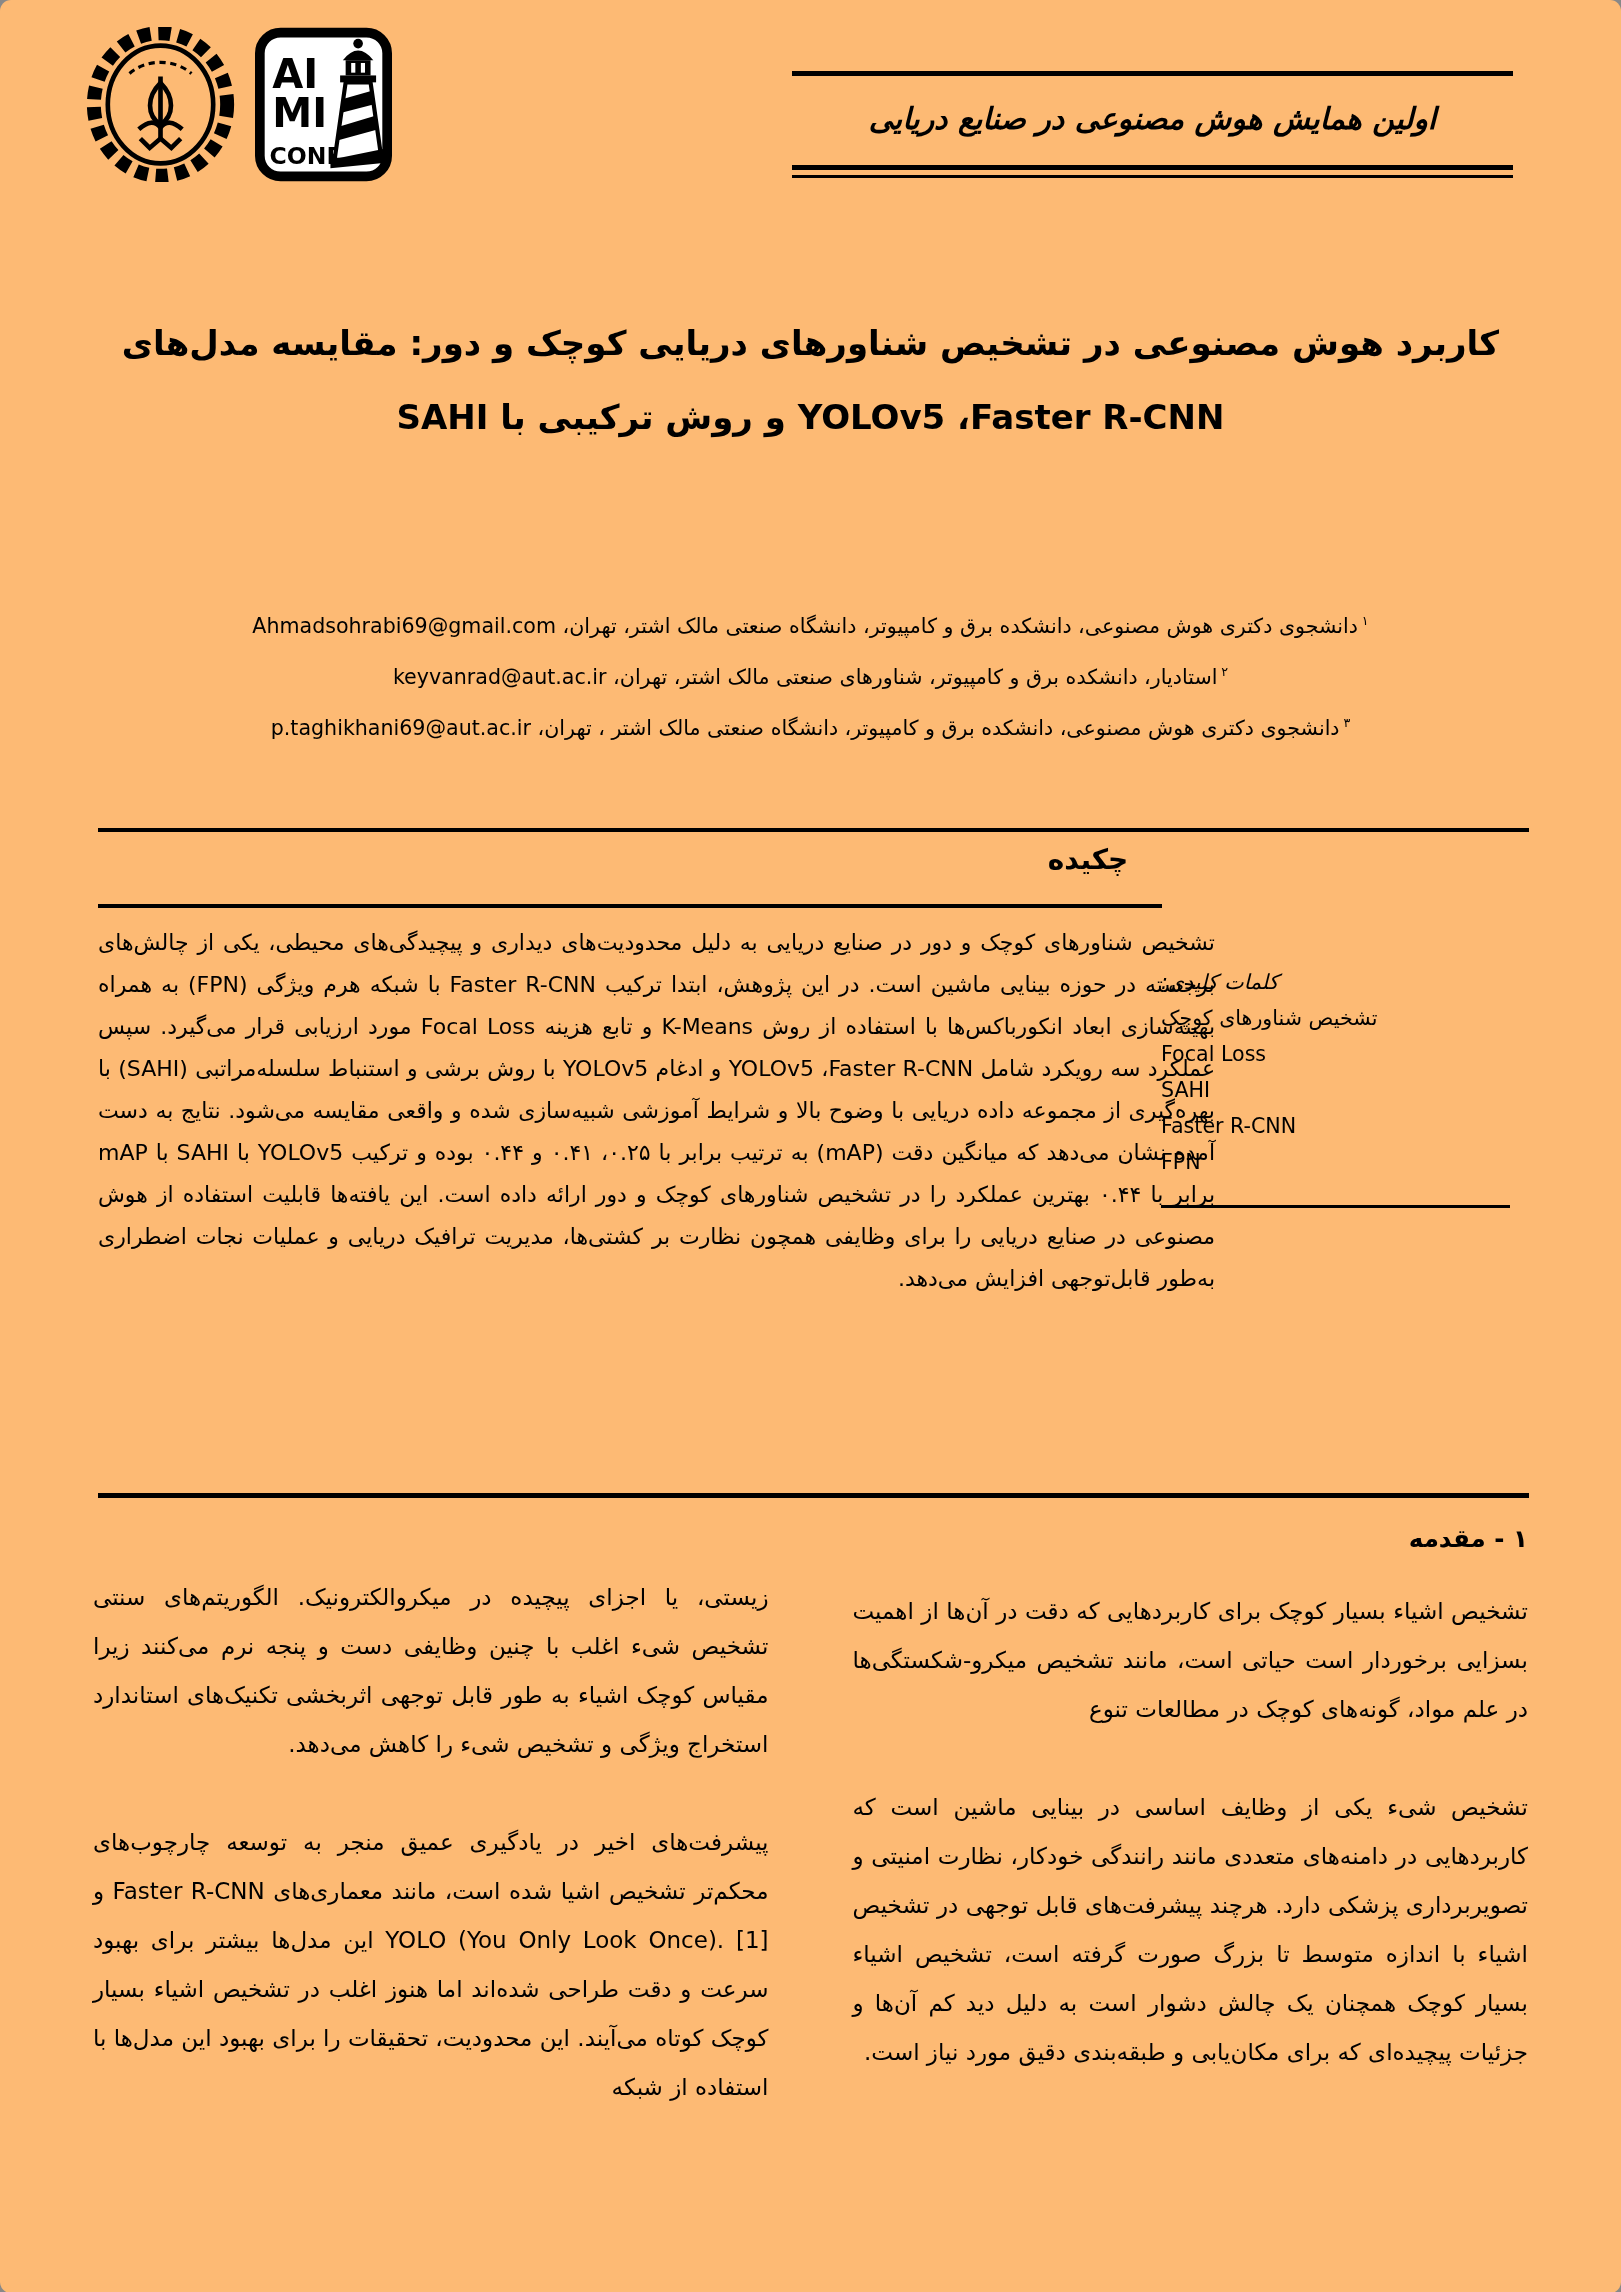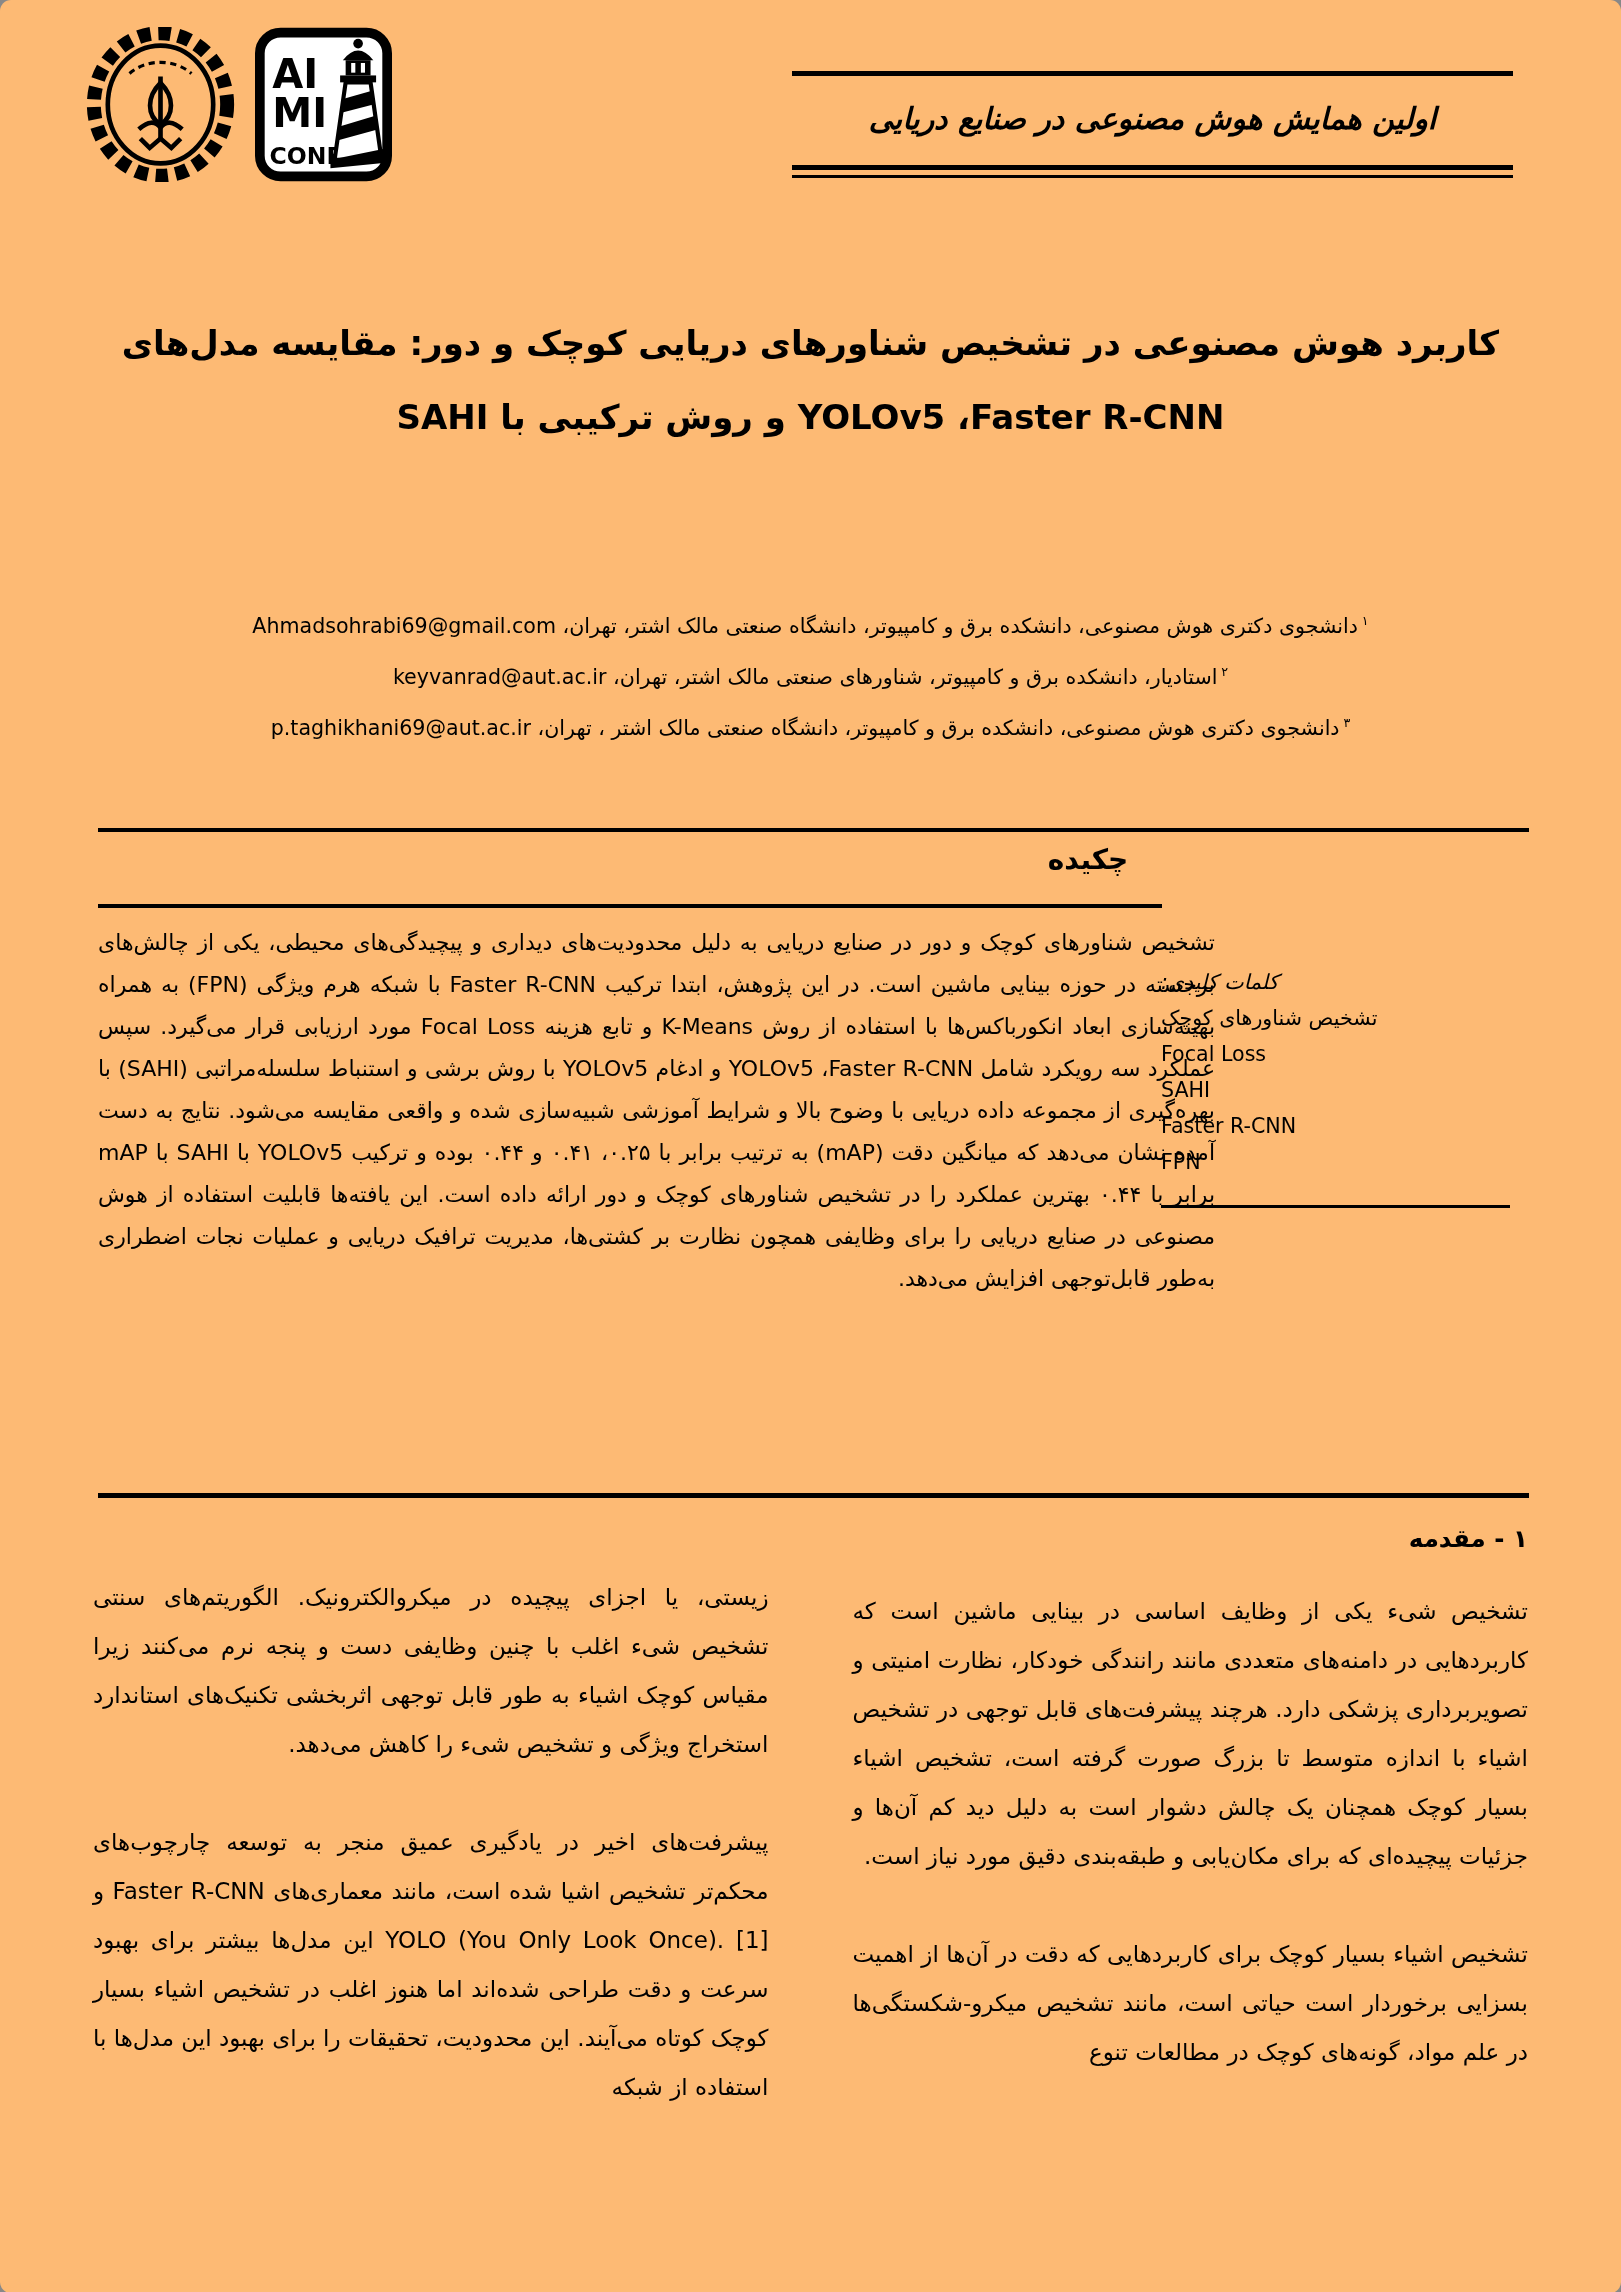--- a/index.html
+++ b/index.html
@@ -143,22 +143,22 @@
       <div>SAHI</div>
       <div>Faster R-CNN</div>
       <div>FPN</div>
     </div>
 
   <div class="rule" style="left:98px;top:1493px;width:1431px;height:4.9px;"></div>
 
   <div class="columns">
     <div class="col col-right">
       <h3>۱ - مقدمه</h3>
-    <p>تشخیص شیء یکی از وظایف اساسی در بینایی ماشین است که کاربردهایی در دامنه‌های متعددی مانند رانندگی خودکار، نظارت امنیتی و تصویربرداری پزشکی دارد. هرچند پیشرفت‌های قابل توجهی در تشخیص اشیاء با اندازه متوسط تا بزرگ صورت گرفته است، تشخیص اشیاء بسیار کوچک همچنان یک چالش دشوار است به دلیل دید کم آن‌ها و جزئیات پیچیده‌ای که برای مکان‌یابی و طبقه‌بندی دقیق مورد نیاز است.</p>
-        <p>تشخیص اشیاء بسیار کوچک برای کاربردهایی که دقت در آن‌ها از اهمیت بسزایی برخوردار است حیاتی است، مانند تشخیص میکرو-شکستگی‌ها در علم مواد، گونه‌های کوچک در مطالعات تنوع</p>
+    <p>تشخیص اشیاء بسیار کوچک برای کاربردهایی که دقت در آن‌ها از اهمیت بسزایی برخوردار است حیاتی است، مانند تشخیص میکرو-شکستگی‌ها در علم مواد، گونه‌های کوچک در مطالعات تنوع</p>
+        <p>تشخیص شیء یکی از وظایف اساسی در بینایی ماشین است که کاربردهایی در دامنه‌های متعددی مانند رانندگی خودکار، نظارت امنیتی و تصویربرداری پزشکی دارد. هرچند پیشرفت‌های قابل توجهی در تشخیص اشیاء با اندازه متوسط تا بزرگ صورت گرفته است، تشخیص اشیاء بسیار کوچک همچنان یک چالش دشوار است به دلیل دید کم آن‌ها و جزئیات پیچیده‌ای که برای مکان‌یابی و طبقه‌بندی دقیق مورد نیاز است.</p>
       </div>
     <div class="col col-left">
         <p>زیستی، یا اجزای پیچیده در میکروالکترونیک. الگوریتم‌های سنتی تشخیص شیء اغلب با چنین وظایفی دست و پنجه نرم می‌کنند زیرا مقیاس کوچک اشیاء به طور قابل توجهی اثربخشی تکنیک‌های استاندارد استخراج ویژگی و تشخیص شیء را کاهش می‌دهد.</p>
         <p>پیشرفت‌های اخیر در یادگیری عمیق منجر به توسعه چارچوب‌های محکم‌تر تشخیص اشیا شده است، مانند معماری‌های Faster R-CNN و YOLO (You Only Look Once). [1] این مدل‌ها بیشتر برای بهبود سرعت و دقت طراحی شده‌اند اما هنوز اغلب در تشخیص اشیاء بسیار کوچک کوتاه می‌آیند. این محدودیت، تحقیقات را برای بهبود این مدل‌ها با استفاده از شبکه</p>
       </div>
   </div>
 
 </div>
 
 

